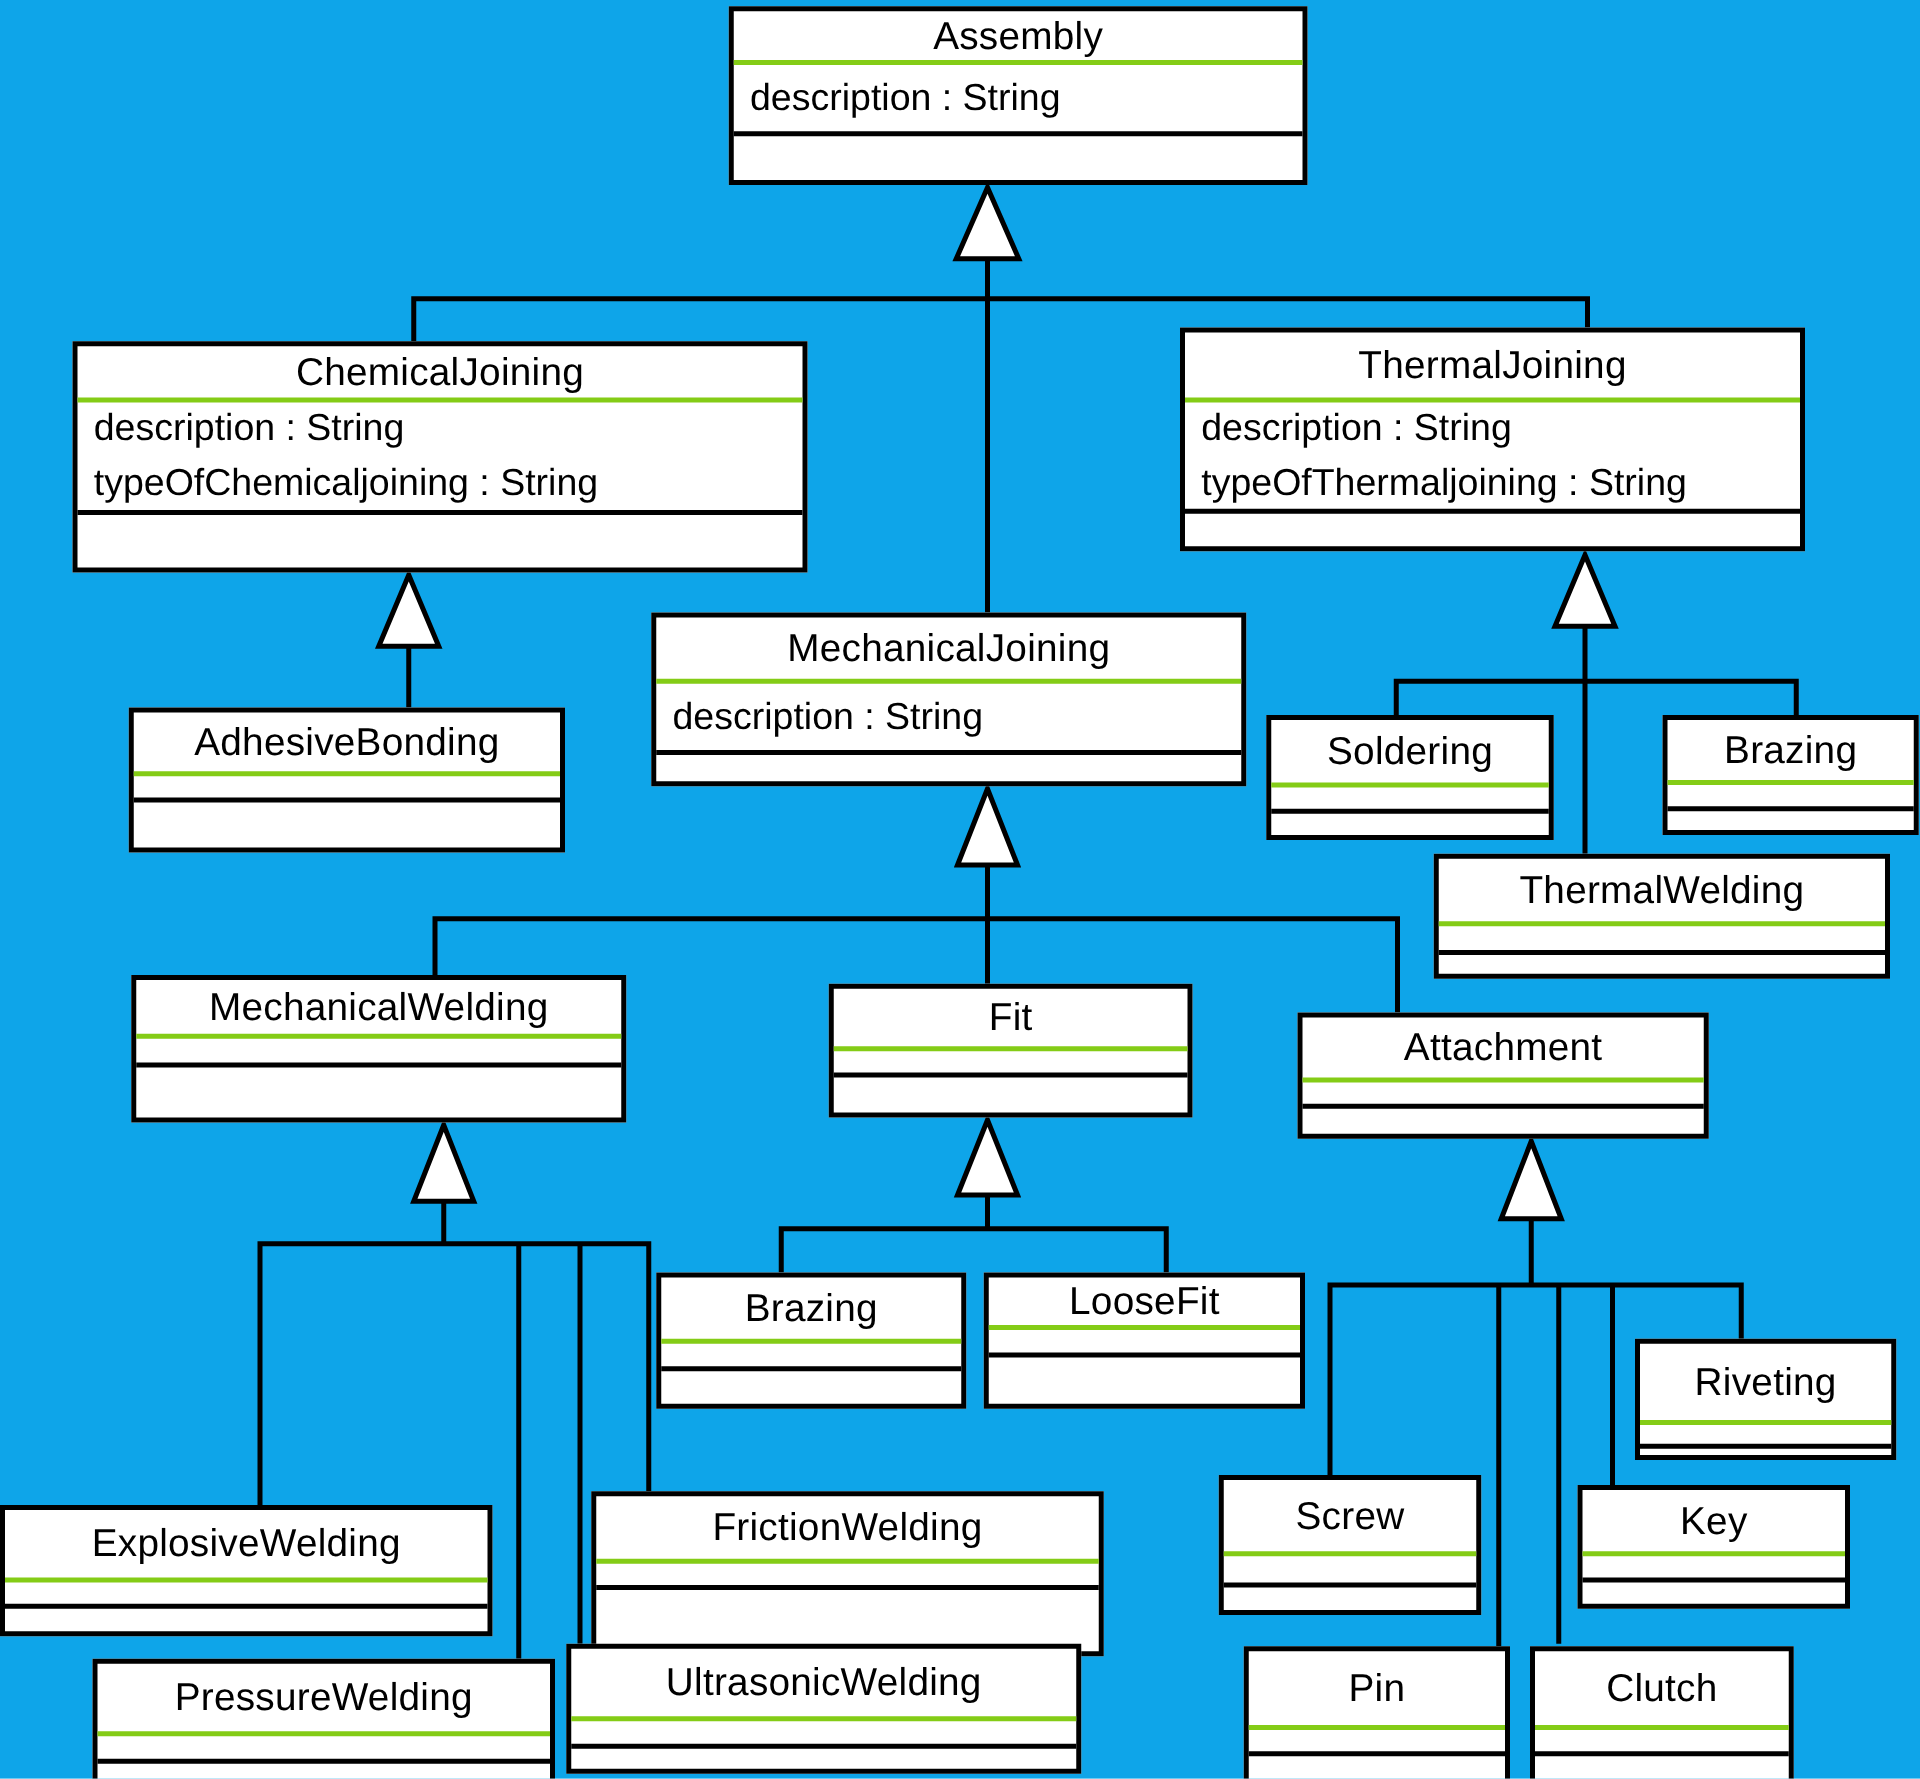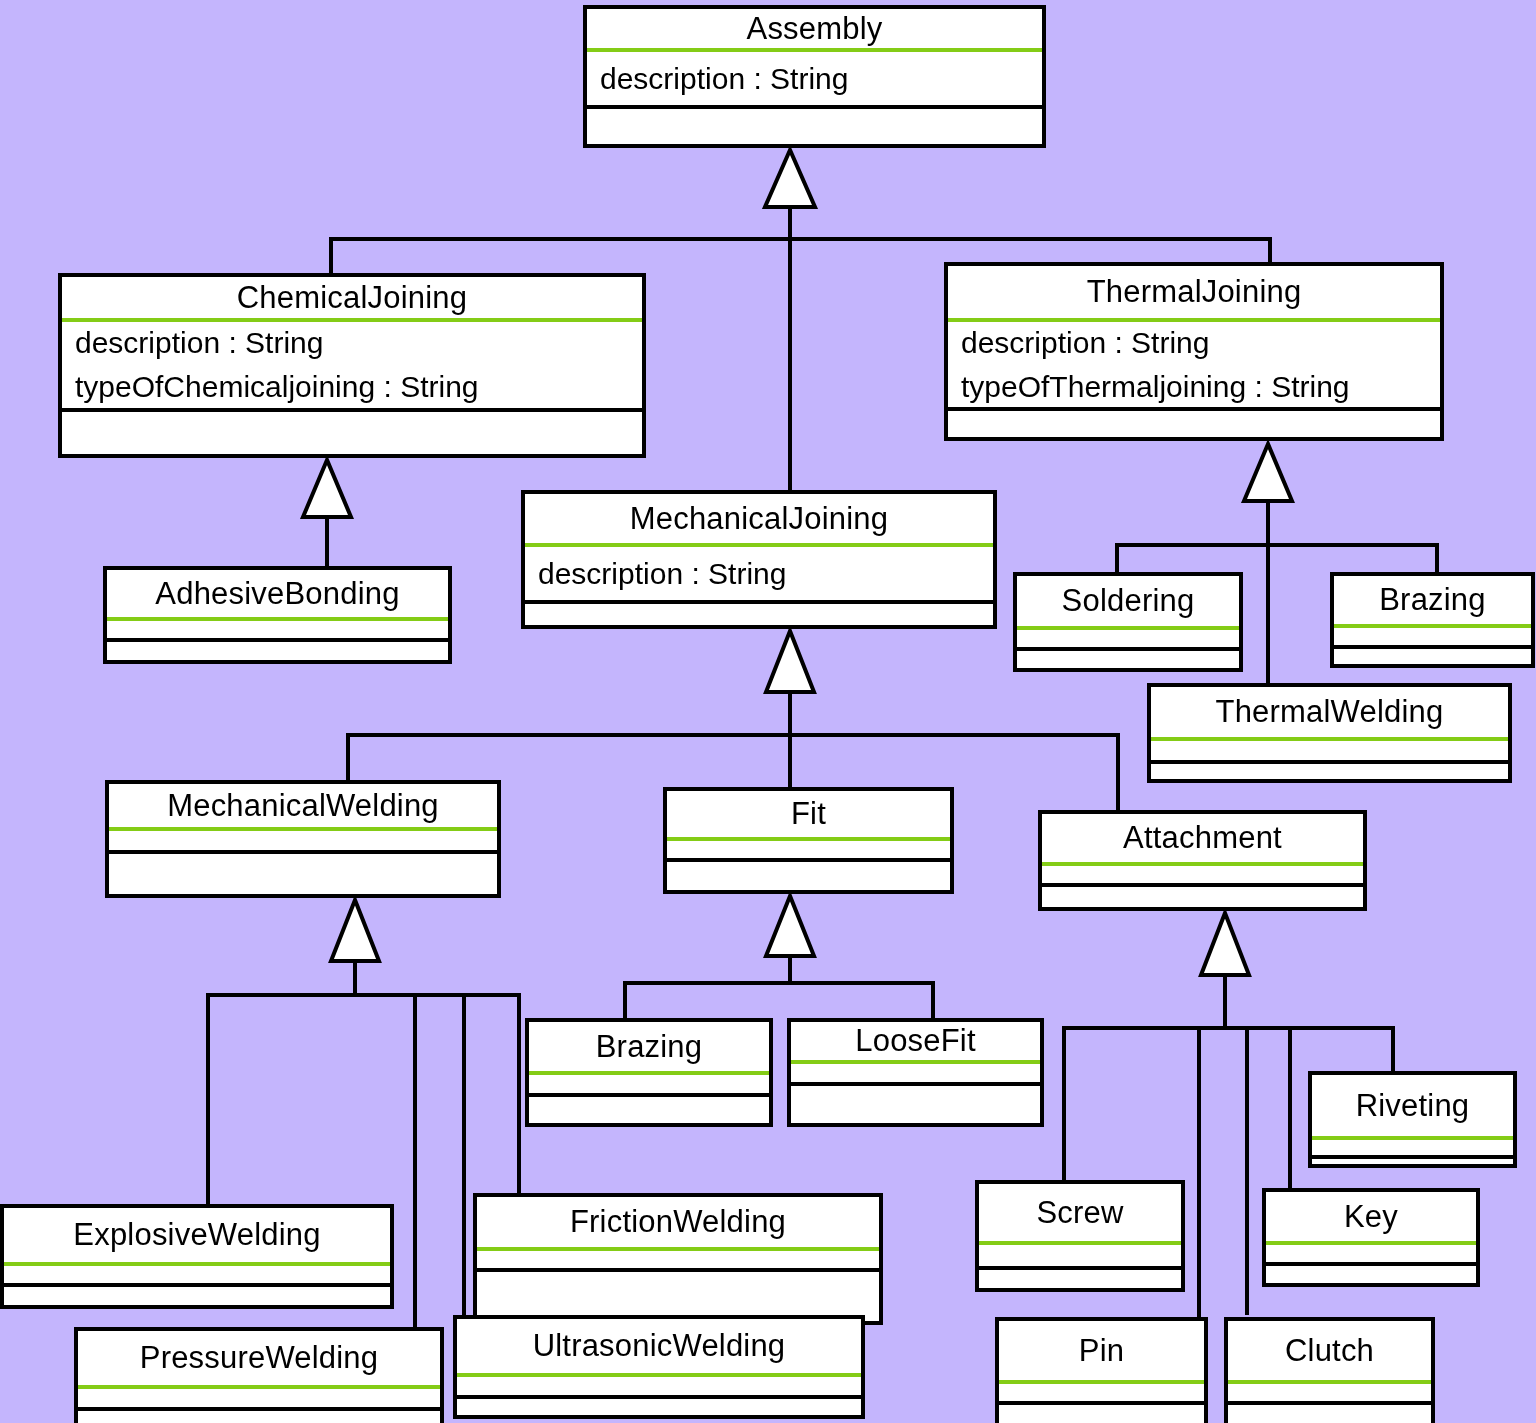--- a/index.html
+++ b/index.html
@@ -1,17 +1,17 @@
 <!DOCTYPE html>
 <html><head>
 <meta charset="utf-8">
 <style>
   html,body{margin:0;padding:0;background:#ffffff;}
   #canvas{
-    position:relative;width:1536px;height:1423px;background:#c4b5fd;
+    position:relative;width:1536px;height:1423px;background:#0ea5e9;
     overflow:hidden;font-family:"Liberation Sans",sans-serif;color:#000;
   }
   #edges{position:absolute;left:0;top:0;width:1536px;height:1423px;}
   .cls{
     position:absolute;box-sizing:border-box;border:4px solid #000;background:#fff;
     display:flex;flex-direction:column;
   }
   .t{
     display:flex;align-items:center;justify-content:center;
     font-size:31px;letter-spacing:0.2px;white-space:nowrap;overflow:hidden;
@@ -22,21 +22,21 @@
     padding-left:13px;overflow:hidden;
   }
   .o{border-top:4px solid #000;box-sizing:border-box;flex:1;}
   .ln{font-size:30px;line-height:44px;white-space:nowrap;}
 
   
   #c-assembly{left:583px;top:5px;width:463px;height:143px}            #c-assembly .t{height:39px}            #c-assembly .a{height:57px}
   #c-chemicalJoining{left:58px;top:273px;width:588px;height:185px}    #c-chemicalJoining .t{height:41px}     #c-chemicalJoining .a{height:90px}
   #c-thermalJoining{left:944px;top:262px;width:500px;height:179px}    #c-thermalJoining .t{height:52px}      #c-thermalJoining .a{height:89px}
   #c-mechanicalJoining{left:521px;top:490px;width:476px;height:139px} #c-mechanicalJoining .t{height:49px}   #c-mechanicalJoining .a{height:57px}
-  #c-adhesiveBonding{left:103px;top:566px;width:349px;height:98px}   #c-adhesiveBonding .t{height:47px}     #c-adhesiveBonding .a{height:21px}
+  #c-adhesiveBonding{left:103px;top:566px;width:349px;height:116px}   #c-adhesiveBonding .t{height:47px}     #c-adhesiveBonding .a{height:21px}
   #c-soldering{left:1013px;top:572px;width:230px;height:100px}        #c-soldering .t{height:50px}           #c-soldering .a{height:21px}
   #c-brazing{left:1330px;top:572px;width:205px;height:96px}           #c-brazing .t{height:48px}             #c-brazing .a{height:21px}
   #c-thermalWelding{left:1147px;top:683px;width:365px;height:100px}   #c-thermalWelding .t{height:50px}      #c-thermalWelding .a{height:23px}
   #c-mechanicalWelding{left:105px;top:780px;width:396px;height:118px} #c-mechanicalWelding .t{height:43px}   #c-mechanicalWelding .a{height:23px}
   #c-fit{left:663px;top:787px;width:291px;height:107px}               #c-fit .t{height:46px}                 #c-fit .a{height:21px}
   #c-attachment{left:1038px;top:810px;width:329px;height:101px}       #c-attachment .t{height:48px}          #c-attachment .a{height:21px}
   #c-forceFit{left:525px;top:1018px;width:248px;height:109px}         #c-forceFit .t{height:49px}            #c-forceFit .a{height:22px}
   #c-looseFit{left:787px;top:1018px;width:257px;height:109px}         #c-looseFit .t{height:38px}            #c-looseFit .a{height:22px}
   #c-explosiveWelding{left:0px;top:1204px;width:394px;height:105px}   #c-explosiveWelding .t{height:54px}    #c-explosiveWelding .a{height:21px}
   #c-frictionWelding{left:473px;top:1193px;width:410px;height:132px}  #c-frictionWelding .t{height:50px}     #c-frictionWelding .a{height:21px}

